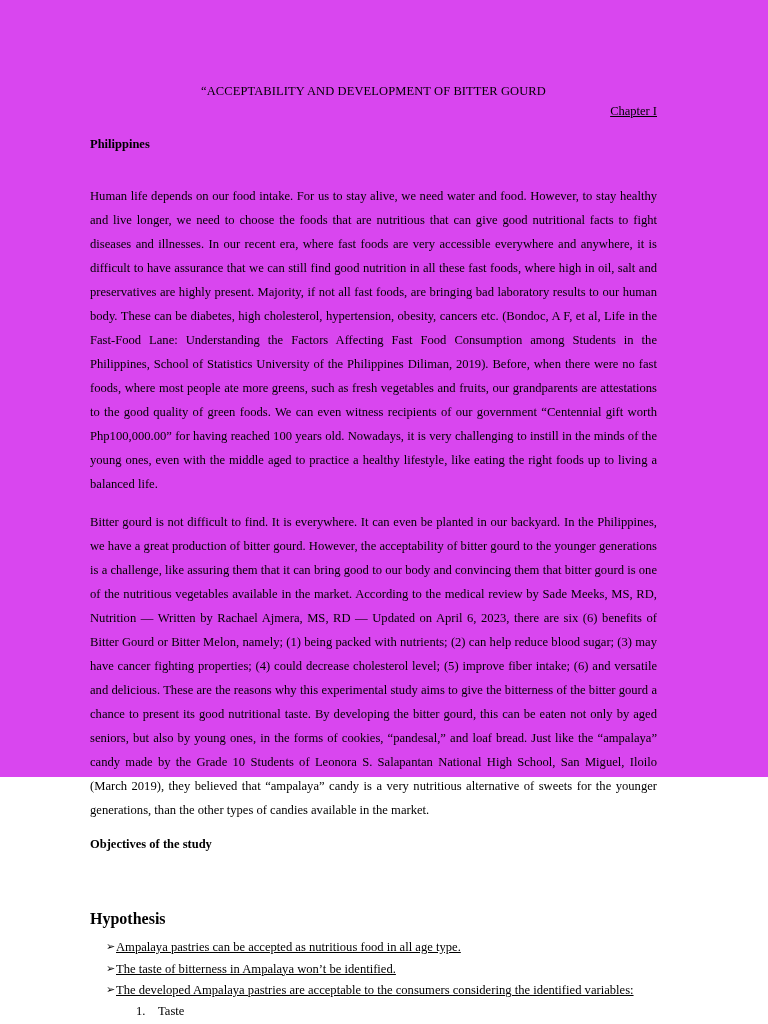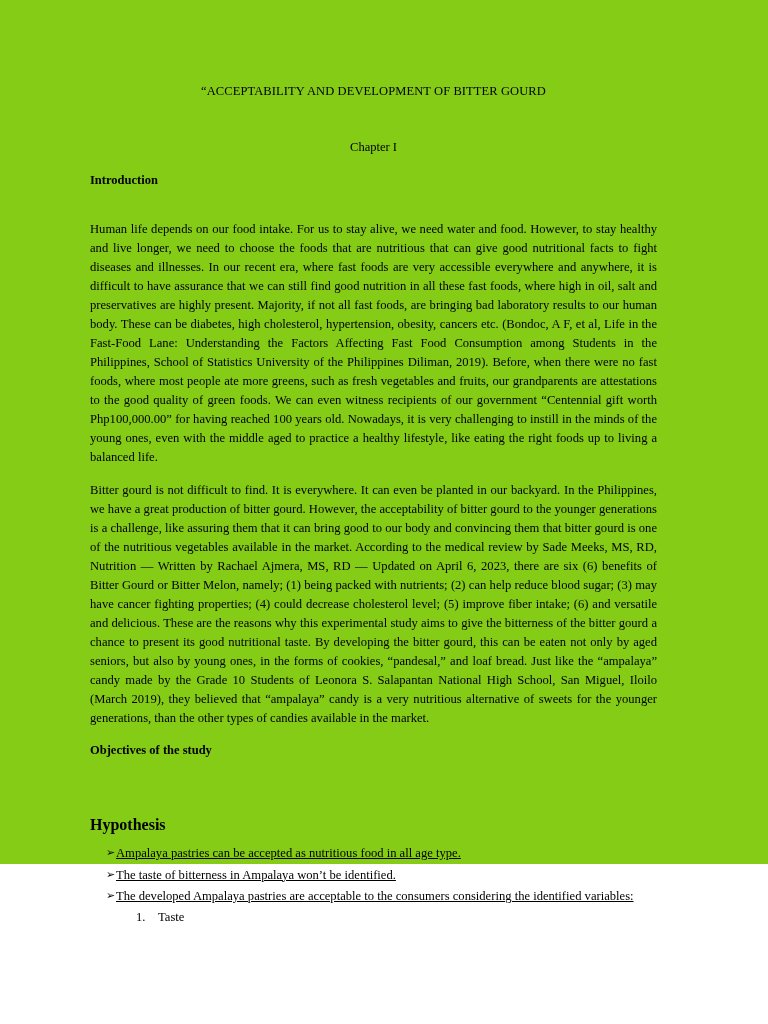--- a/index.html
+++ b/index.html
@@ -10,47 +10,47 @@
   body {
     width: 768px;
     height: 1024px;
     font-family: "Liberation Serif", "DejaVu Serif", serif;
     color: #000000;
     overflow: hidden;
   }
   .page {
     position: relative;
     width: 768px;
-    height: 864px;
-    background: #84cc16;
+    height: 777px;
+    background: #d946ef;
     box-sizing: border-box;
     padding: 70px 111px 0 90px;
   }
   .title-block {
     text-align: center;
     margin-top: 8px;
   }
   .title-line {
     font-size: 12.5px;
     line-height: 26px;
     letter-spacing: 0.1px;
   }
   .chapter {
-    text-align: center;
+    text-align: right;
     font-size: 12.5px;
-    margin-top: 36px;
+    text-decoration: underline;
   }
   .section-heading {
     font-weight: bold;
     font-size: 12.5px;
     margin-top: 18px;
   }
   .para {
     font-size: 12.6px;
-    line-height: 19px;
+    line-height: 24px;
     text-align: justify;
     text-justify: inter-word;
     margin-top: 14px;
     hyphens: none;
   }
   .para.first {
     margin-top: 32px;
   }
   .objectives-heading {
     font-weight: bold;
@@ -109,21 +109,21 @@
 <body>
 
 <div class="page">
 
   <div class="title-block">
     <div class="title-line">“ACCEPTABILITY AND DEVELOPMENT OF BITTER GOURD</div>
   </div>
 
   <div class="chapter">Chapter I</div>
 
-  <div class="section-heading">Introduction</div>
+  <div class="section-heading">Philippines</div>
 
   <p class="para first">Human life depends on our food intake. For us to stay alive, we need water and food. However, to stay healthy and live longer, we need to choose the foods that are nutritious that can give good nutritional facts to fight diseases and illnesses. In our recent era, where fast foods are very accessible everywhere and anywhere, it is difficult to have assurance that we can still find good nutrition in all these fast foods, where high in oil, salt and preservatives are highly present. Majority, if not all fast foods, are bringing bad laboratory results to our human body. These can be diabetes, high cholesterol, hypertension, obesity, cancers etc. (Bondoc, A F, et al, Life in the Fast-Food Lane: Understanding the Factors Affecting Fast Food Consumption among Students in the Philippines, School of Statistics University of the Philippines Diliman, 2019). Before, when there were no fast foods, where most people ate more greens, such as fresh vegetables and fruits, our grandparents are attestations to the good quality of green foods. We can even witness recipients of our government “Centennial gift worth Php100,000.00” for having reached 100 years old. Nowadays, it is very challenging to instill in the minds of the young ones, even with the middle aged to practice a healthy lifestyle, like eating the right foods up to living a balanced life.</p>
 
   <p class="para">Bitter gourd is not difficult to find. It is everywhere. It can even be planted in our backyard. In the Philippines, we have a great production of bitter gourd. However, the acceptability of bitter gourd to the younger generations is a challenge, like assuring them that it can bring good to our body and convincing them that bitter gourd is one of the nutritious vegetables available in the market.  According to the medical review by Sade Meeks, MS, RD, Nutrition — Written by Rachael Ajmera, MS, RD — Updated on April 6, 2023, there are six (6) benefits of Bitter Gourd or Bitter Melon, namely; (1) being packed with nutrients; (2) can help reduce blood sugar; (3) may have cancer fighting properties; (4) could decrease cholesterol level; (5) improve fiber intake; (6) and versatile and delicious. These are the reasons why this experimental study aims to give the bitterness of the bitter gourd a chance to present its good nutritional taste. By developing the bitter gourd, this can be eaten not only by aged seniors, but also by young ones, in the forms of cookies, “pandesal,” and loaf bread. Just like the “ampalaya” candy made by the Grade 10 Students of Leonora S. Salapantan National High School, San Miguel, Iloilo (March 2019), they believed that “ampalaya” candy is a very nutritious alternative of sweets for the younger generations, than the other types of candies available in the market.</p>
 
   <div class="objectives-heading">Objectives of the study</div>
 
   <div class="hypothesis-heading">Hypothesis</div>
 
   <ul class="bullet-list">

